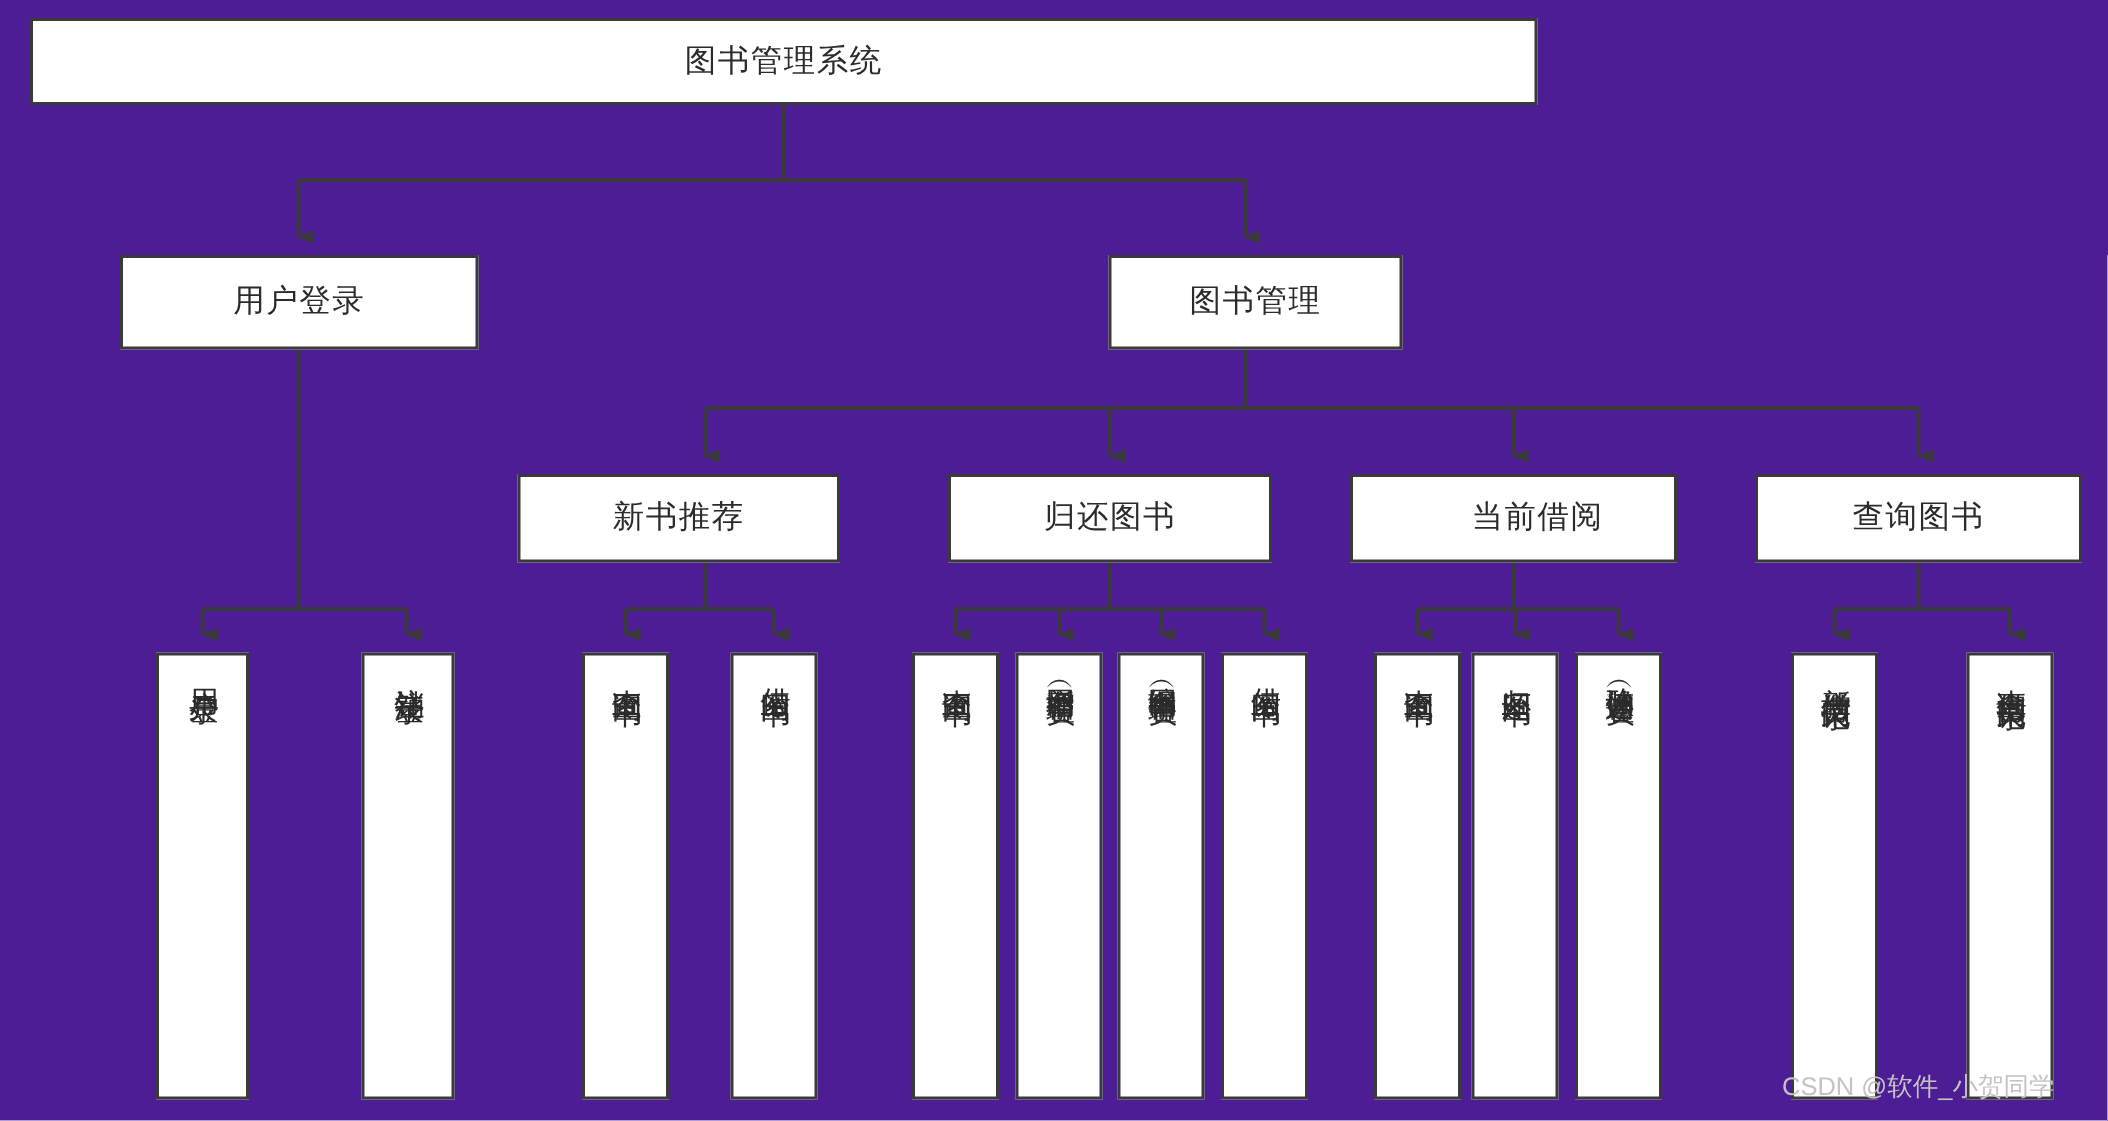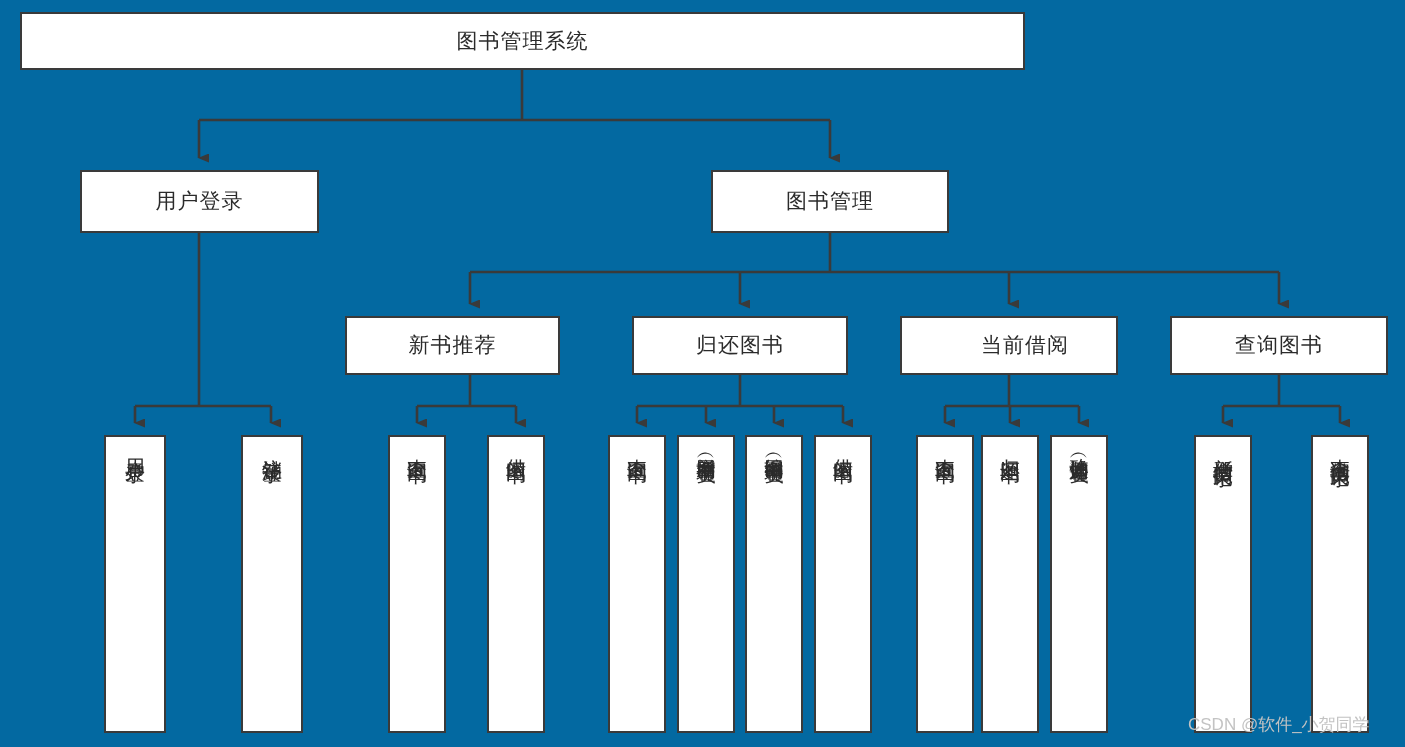--- a/index.html
+++ b/index.html
@@ -7,21 +7,21 @@
     padding: 0;
     background: #ffffff;
   }
   body {
     font-family: "Liberation Sans", "DejaVu Sans", sans-serif;
   }
   #stage {
     position: relative;
     width: 1405px;
     height: 747px;
-    background: #0369a1;
+    background: #4c1d95;
     overflow: hidden;
   }
   #edges {
     position: absolute;
     left: 0;
     top: 0;
     width: 1405px;
     height: 747px;
   }
   .node {
@@ -128,21 +128,21 @@
   </svg>
 
   <div class="node" style="left:20px; top:12px; width:1005px; height:58px;">
     <span class="node-label">图书管理系统</span>
   </div>
 
   <div class="node" style="left:80px; top:170px; width:239px; height:63px;">
     <span class="node-label">用户登录</span>
   </div>
 
-  <div class="node" style="left:711px; top:170px; width:238px; height:63px;">
+  <div class="node" style="left:739px; top:170px; width:196px; height:63px;">
     <span class="node-label">图书管理</span>
   </div>
 
   <div class="node" style="left:345px; top:316px; width:215px; height:59px;">
     <span class="node-label">新书推荐</span>
   </div>
 
   <div class="node" style="left:632px; top:316px; width:216px; height:59px;">
     <span class="node-label">归还图书</span>
   </div>

